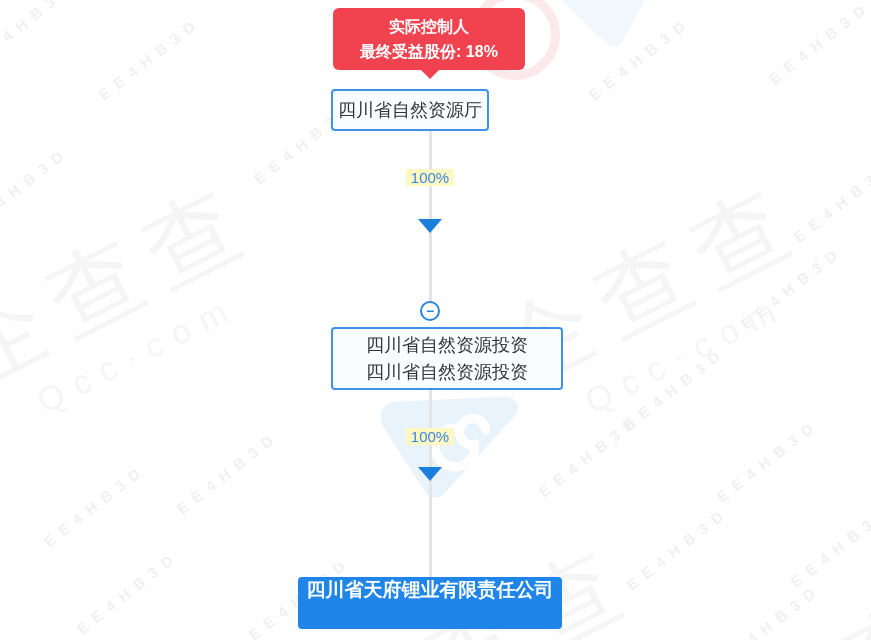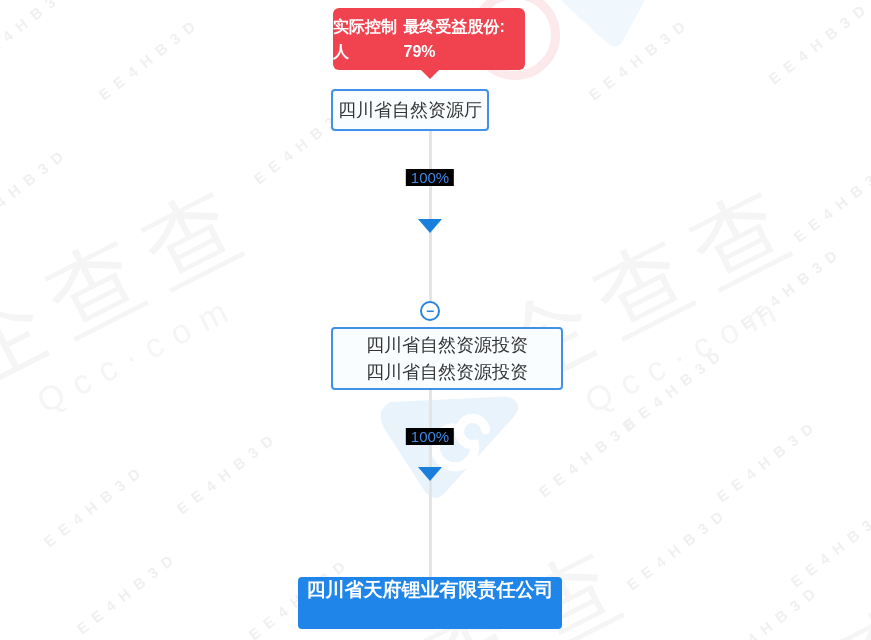--- a/index.html
+++ b/index.html
@@ -21,21 +21,21 @@
   }
   .wm-bubble{position:absolute;}
   .wm-ring{
     position:absolute;left:470px;top:-10px;width:72px;height:72px;border-radius:50%;
     border:9px solid var(--wm-pink);
   }
   
   .badge{
     position:absolute;left:333px;top:8px;width:192px;height:62px;z-index:2;
     background:var(--badge-red);border-radius:6px;color:#fff;
-    display:flex;flex-direction:row;align-items:center;justify-content:center;
+    display:flex;flex-direction:column;align-items:center;justify-content:center;
     font-size:16px;font-weight:bold;line-height:25px;
   }
   .badge-pointer{
     position:absolute;left:421px;top:70px;width:0;height:0;z-index:2;
     border-left:9px solid transparent;border-right:9px solid transparent;
     border-top:9px solid var(--badge-red);
   }
   .node{
     position:absolute;z-index:2;background:var(--node-bg);
     border:2px solid var(--node-border);border-radius:4px;
@@ -49,21 +49,21 @@
     position:absolute;left:298px;top:577px;width:264px;height:52px;z-index:2;
     background:var(--primary-blue);border-radius:4px;color:#fff;
     font-size:19px;font-weight:bold;display:flex;justify-content:center;
     cursor:pointer;
   }
   .vline{position:absolute;left:429px;width:3px;background:var(--line-gray);z-index:1;}
   .vline-1{top:131px;height:172px;}
   .vline-2{top:390px;height:187px;}
   .pct{
     position:absolute;left:430px;transform:translateX(-50%);z-index:2;
-    background:#000000;padding:0 5px;font-size:15px;color:var(--percent-blue);
+    background:#fef9c3;padding:0 5px;font-size:15px;color:var(--percent-blue);
   }
   .pct-1{top:169px;}
   .pct-2{top:428px;}
   .arrow{
     position:absolute;left:418px;width:0;height:0;z-index:2;
     border-left:12px solid transparent;border-right:12px solid transparent;
     border-top:14px solid var(--arrow-blue);
   }
   .arrow-1{top:219px;}
   .arrow-2{top:467px;}
@@ -129,21 +129,21 @@
     </svg>
 
     <div class="wm-ring"></div>
   </div>
 
   <div class="vline vline-1"></div>
   <div class="vline vline-2"></div>
 
   <div class="badge">
     <span>实际控制人</span>
-    <span>最终受益股份: 79%</span>
+    <span>最终受益股份: 18%</span>
   </div>
   <div class="badge-pointer"></div>
 
   <div class="node node-1">
     <span>四川省自然资源厅</span>
   </div>
 
   <span class="pct pct-1">100%</span>
   <div class="arrow arrow-1"></div>
 

